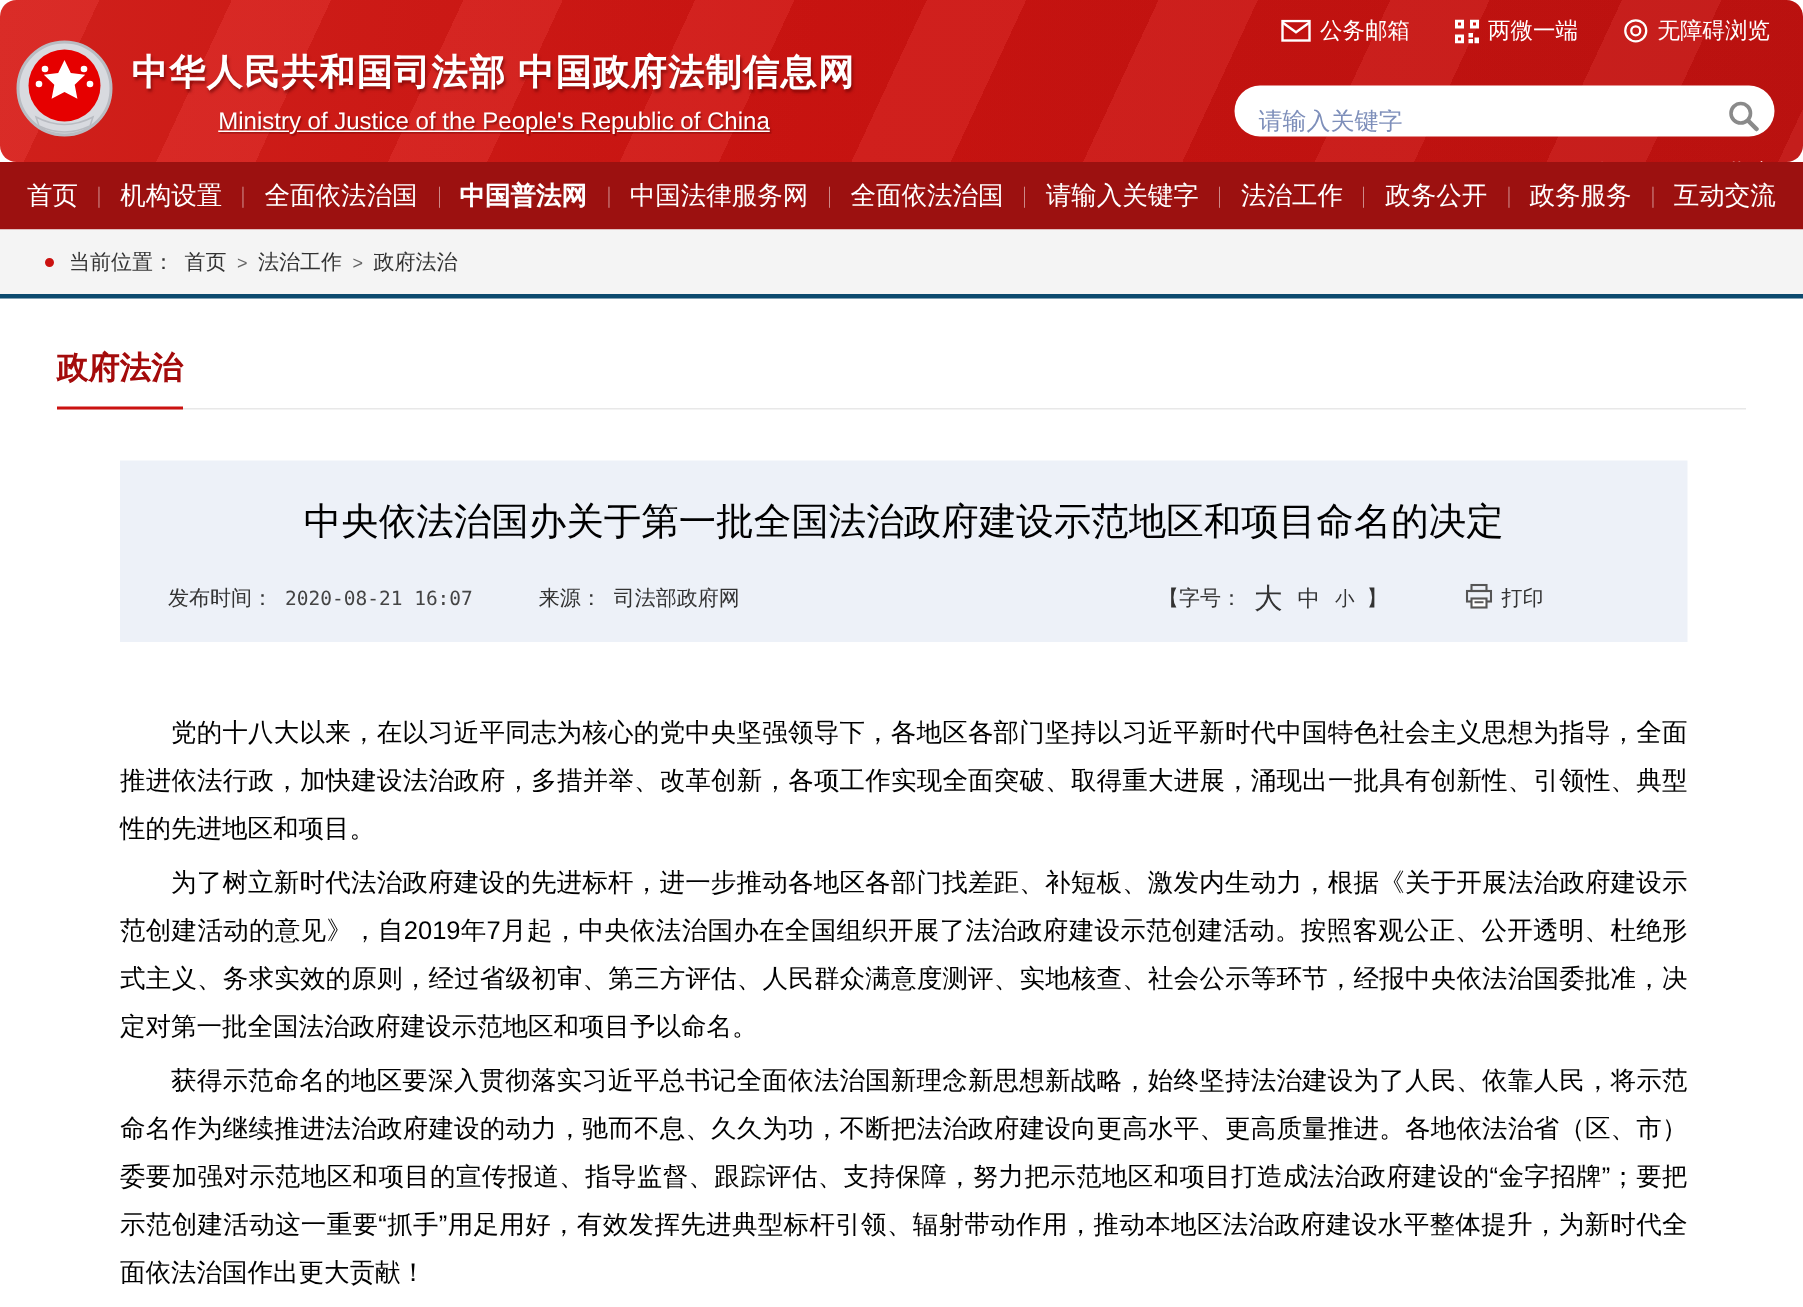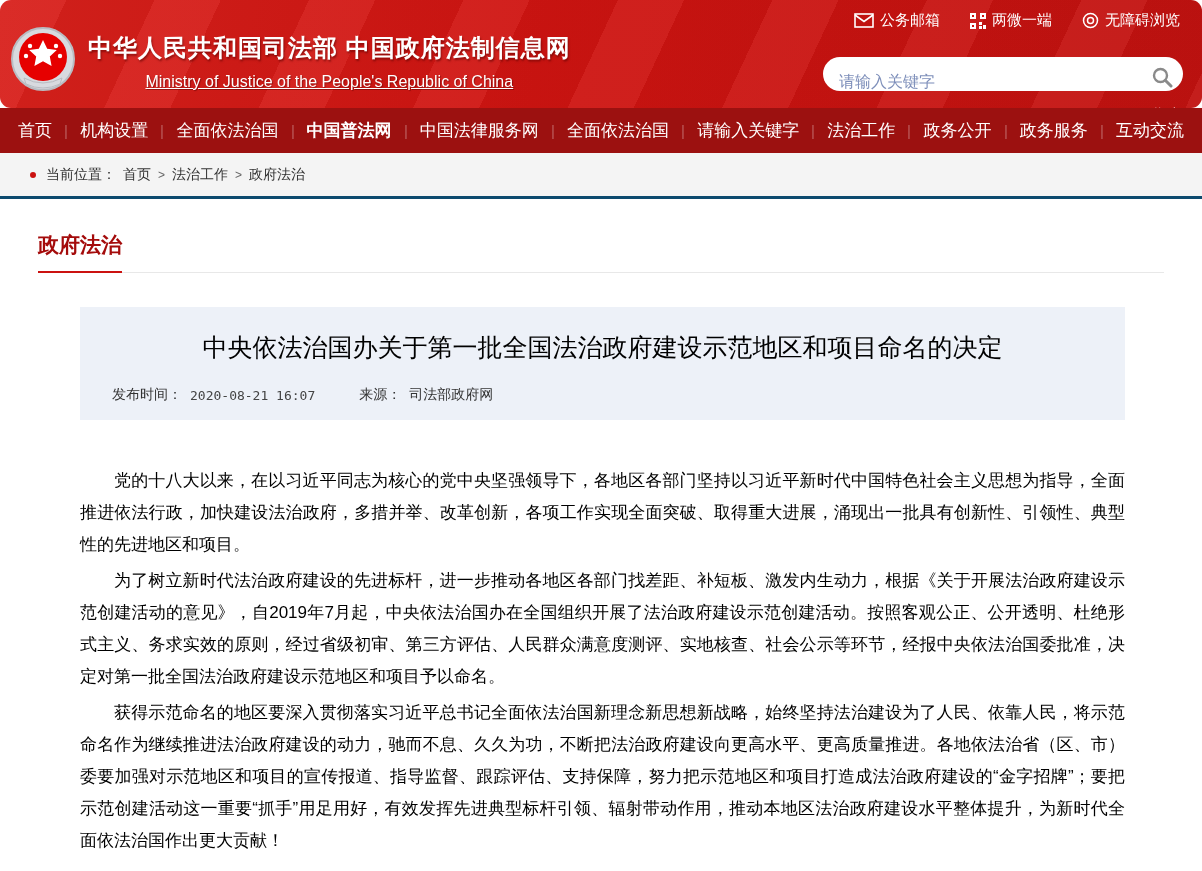--- a/index.html
+++ b/index.html
@@ -242,20 +242,38 @@
 
   <div class="article-panel">
     <div class="article-title">中央依法治国办关于第一批全国法治政府建设示范地区和项目命名的决定</div>
     <div class="article-meta">
       <div class="meta-left">
         <span>发布时间：</span>
         <span class="meta-value">2020-08-21 16:07</span>
         <span class="meta-source-label">来源：</span>
         <span>司法部政府网</span>
       </div>
+      <div class="meta-right">
+        <span class="fs-bracket">【字号：</span>
+        <button class="fs-btn fs-large">大</button>
+        <button class="fs-btn fs-medium">中</button>
+        <button class="fs-btn fs-small">小</button>
+        <span class="fs-bracket">】</span>
+        <button class="print-btn">
+          <span>
+            <svg width="18" height="17" viewBox="0 0 18 17">
+                <rect x="4" y="1" width="10" height="4" fill="none" stroke="#555" stroke-width="1.4"></rect>
+                <rect x="1" y="5" width="16" height="7" fill="none" stroke="#555" stroke-width="1.4"></rect>
+                <rect x="4" y="10" width="10" height="6" fill="#fff" stroke="#555" stroke-width="1.4"></rect>
+                <line x1="6" y1="12.5" x2="12" y2="12.5" stroke="#555" stroke-width="1.2"></line>
+              </svg>
+          </span>
+          <span>打印</span>
+        </button>
+      </div>
     </div>
   </div>
 
   <div class="article-body">
 
       <p>党的十八大以来，在以习近平同志为核心的党中央坚强领导下，各地区各部门坚持以习近平新时代中国特色社会主义思想为指导，全面推进依法行政，加快建设法治政府，多措并举、改革创新，各项工作实现全面突破、取得重大进展，涌现出一批具有创新性、引领性、典型性的先进地区和项目。</p>
 
       <p>为了树立新时代法治政府建设的先进标杆，进一步推动各地区各部门找差距、补短板、激发内生动力，根据《关于开展法治政府建设示范创建活动的意见》，自2019年7月起，中央依法治国办在全国组织开展了法治政府建设示范创建活动。按照客观公正、公开透明、杜绝形式主义、务求实效的原则，经过省级初审、第三方评估、人民群众满意度测评、实地核查、社会公示等环节，经报中央依法治国委批准，决定对第一批全国法治政府建设示范地区和项目予以命名。</p>
 
       <p>获得示范命名的地区要深入贯彻落实习近平总书记全面依法治国新理念新思想新战略，始终坚持法治建设为了人民、依靠人民，将示范命名作为继续推进法治政府建设的动力，驰而不息、久久为功，不断把法治政府建设向更高水平、更高质量推进。各地依法治省（区、市）委要加强对示范地区和项目的宣传报道、指导监督、跟踪评估、支持保障，努力把示范地区和项目打造成法治政府建设的“金字招牌”；要把示范创建活动这一重要“抓手”用足用好，有效发挥先进典型标杆引领、辐射带动作用，推动本地区法治政府建设水平整体提升，为新时代全面依法治国作出更大贡献！</p>

